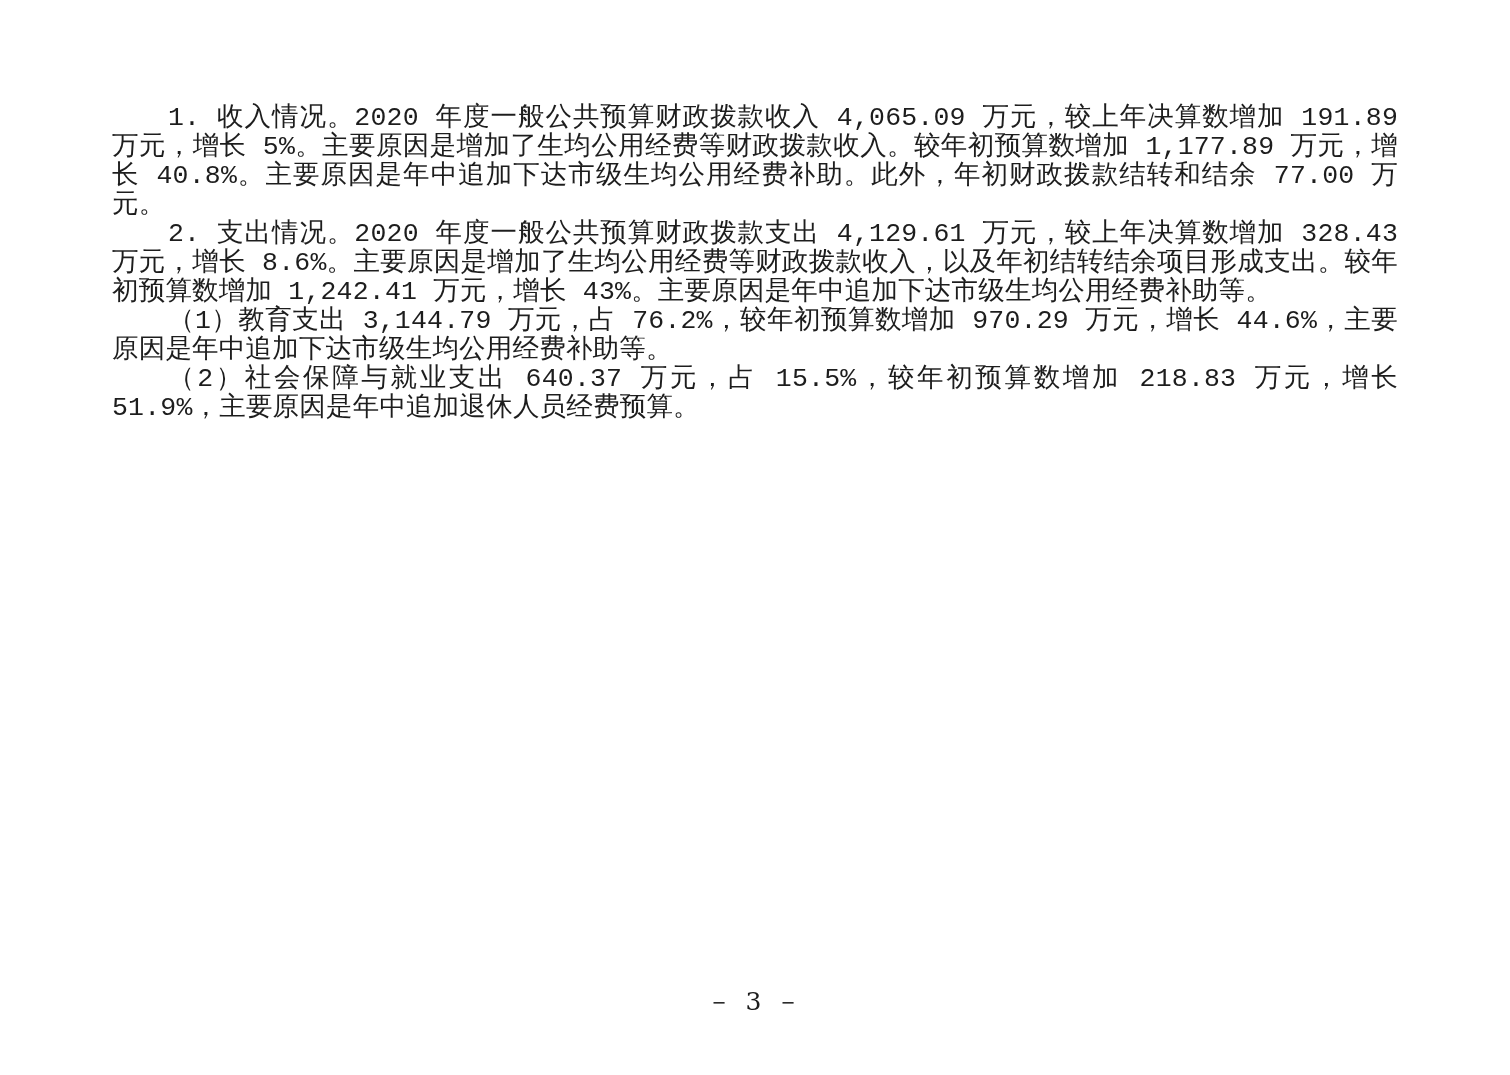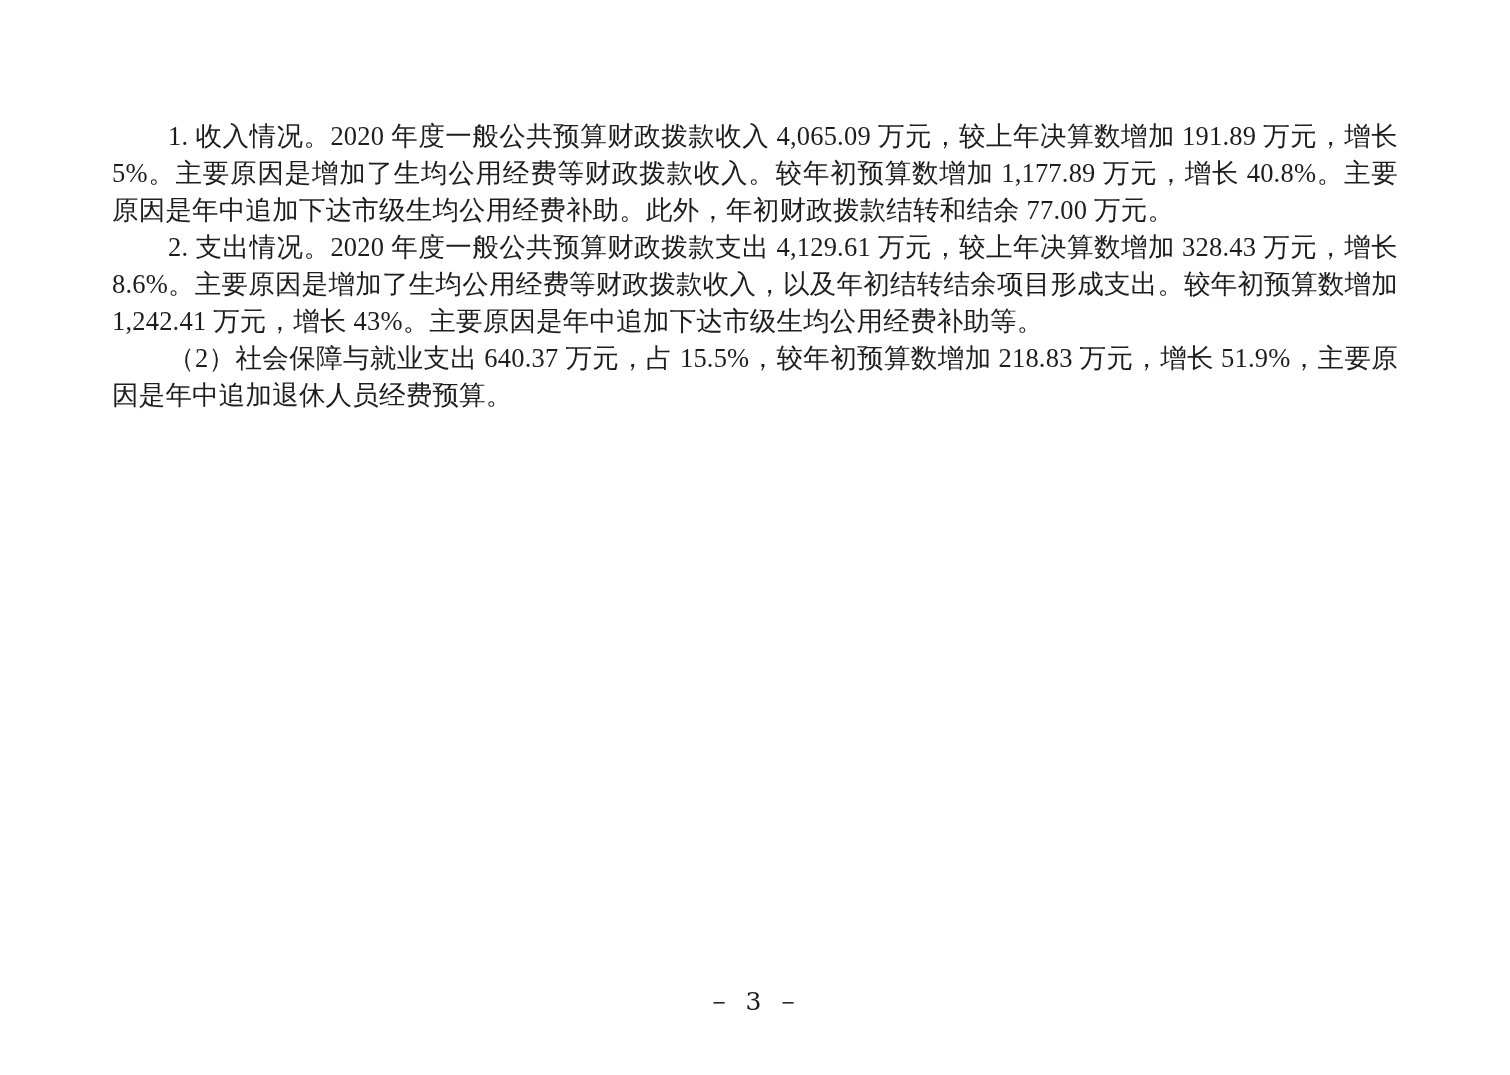--- a/index.html
+++ b/index.html
@@ -22,27 +22,27 @@
     background: #ffffff;
   }
   .content {
     position: absolute;
     left: 112px;
     top: 104px;
     width: 1286px;
   }
   .para {
     font-size: 26.5px;
-    line-height: 37px;
+    line-height: 29px;
     text-align: justify;
     text-justify: inter-character;
-    margin: 14px 0 0 0;
+    margin: 0 0 0 0;
     letter-spacing: 0.2px;
     color: #1d1d1d;
-    font-family: Liberation Serif, serif;
+    font-family: Liberation Mono, monospace;
   }
   .para.indent {
     text-indent: 56px;
   }
   .para + .para {
     margin-top: 0px;
   }
   .footer {
     position: absolute;
     left: 0;
@@ -55,16 +55,17 @@
     font-family: "DejaVu Serif", "Liberation Serif", serif;
   }
 </style>
 </head>
 <body>
 
 <div class="page">
   <div class="content">
     <p class="para indent">1. 收入情况。2020 年度一般公共预算财政拨款收入 4,065.09 万元，较上年决算数增加 191.89 万元，增长 5%。主要原因是增加了生均公用经费等财政拨款收入。较年初预算数增加 1,177.89 万元，增长 40.8%。主要原因是年中追加下达市级生均公用经费补助。此外，年初财政拨款结转和结余 77.00 万元。</p>
     <p class="para indent">2. 支出情况。2020 年度一般公共预算财政拨款支出 4,129.61 万元，较上年决算数增加 328.43 万元，增长 8.6%。主要原因是增加了生均公用经费等财政拨款收入，以及年初结转结余项目形成支出。较年初预算数增加 1,242.41 万元，增长 43%。主要原因是年中追加下达市级生均公用经费补助等。</p>
+    <p class="para indent">（1）教育支出 3,144.79 万元，占 76.2%，较年初预算数增加 970.29 万元，增长 44.6%，主要原因是年中追加下达市级生均公用经费补助等。</p>
     <p class="para indent">（2）社会保障与就业支出 640.37 万元，占 15.5%，较年初预算数增加 218.83 万元，增长 51.9%，主要原因是年中追加退休人员经费预算。</p>
   </div>
   <div class="footer">－ 3 －</div>
 </div>
 
 </body></html>

